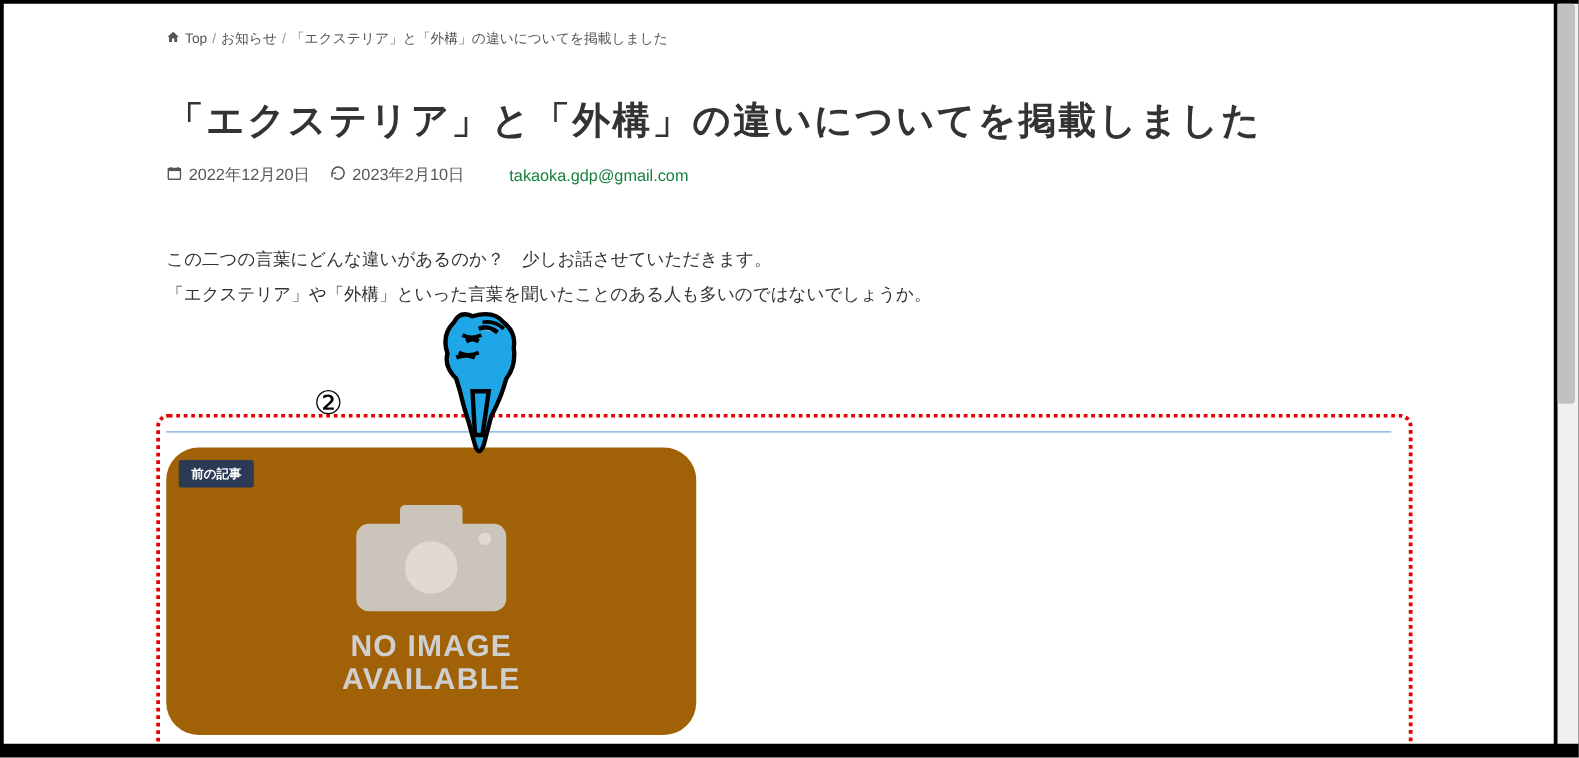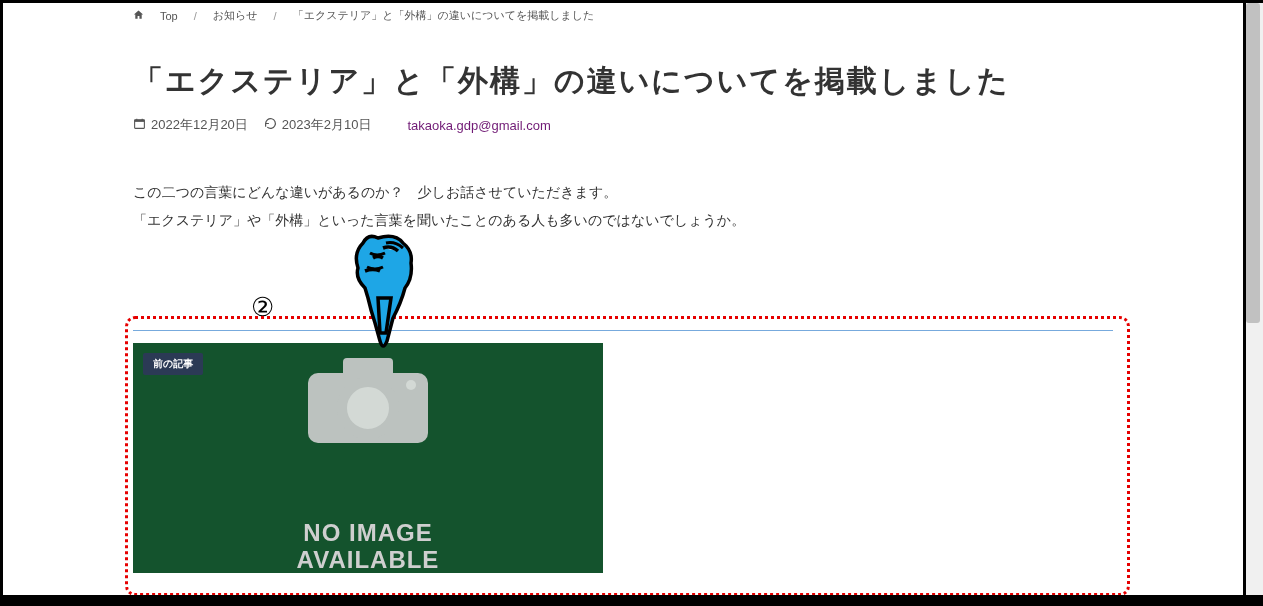--- a/index.html
+++ b/index.html
@@ -31,26 +31,26 @@
     }
     .scrollbar-track {
       position: absolute;
       top: 3px;
       right: 0;
       width: 17px;
       height: 592px;
       background: #f0f0f0;
     }
     .breadcrumb {
-      padding: 5px 20px 8px 130px;
+      padding: 20px 20px 8px 130px;
       font-size: 11px;
       color: #555;
       display: flex;
       align-items: center;
-      gap: 16px;
+      gap: 4px;
     }
     .breadcrumb .home-icon { font-size: 11px; }
     .breadcrumb .sep { color: #999; }
     .breadcrumb a { color: #555; text-decoration: none; }
     .content {
       padding: 30px 130px 0;
     }
     .page-title {
       font-size: 30px;
       font-weight: 700;
@@ -103,44 +103,45 @@
       z-index: 5;
     }
     .nav-section {
       margin-top: 0;
       border-top: 1px solid #77aadd;
       padding-top: 12px;
       width: 980px;
     }
     .prev-card {
       position: relative;
-      width: 470px;
+      width: 424px;
       height: 230px;
-      background: #14532d;
+      background: #a16207;
       overflow: hidden;
+      border-radius: 26px;
     }
     .badge {
       position: absolute;
       top: 10px;
       left: 10px;
       background: #2b3a55;
       color: #fff;
       font-size: 10px;
       padding: 4px 10px;
       border-radius: 2px;
       font-weight: bold;
       z-index: 2;
     }
     .noimg {
       position: absolute;
       inset: 0;
       display: flex;
       flex-direction: column;
       align-items: center;
-      justify-content: space-between;
+      justify-content: center;
     }
     .noimg svg { opacity: 0.9; }
     .noimg .txt {
       font-size: 24px;
       font-weight: 600;
       color: #cfcfcf;
       letter-spacing: 1px;
       margin-top: 6px;
       text-align: center;
       line-height: 1.1;
@@ -195,21 +196,21 @@
       </span>
       <span class="item">
         <span>
           <svg width="13" height="13" viewBox="0 0 24 24" fill="none" stroke="#555" stroke-width="2.2">
               <path d="M3 12a9 9 0 1 1 3 6.7"></path>
               <polyline points="3 18 3 12 9 12" fill="none"></polyline>
             </svg>
         </span>
         <span>2023年2月10日</span>
       </span>
-      <a href="#" class="item" style="text-decoration:none;color:#701a75;margin-left:20px;">takaoka.gdp@gmail.com</a>
+      <a href="#" class="item" style="text-decoration:none;color:#15803d;margin-left:20px;">takaoka.gdp@gmail.com</a>
     </div>
 
     <div class="body-text">
       <p>この二つの言葉にどんな違いがあるのか？　少しお話させていただきます。</p>
       <p>「エクステリア」や「外構」といった言葉を聞いたことのある人も多いのではないでしょうか。</p>
     </div>
 
     <div class="nav-section-wrap">
       <span class="annotation-number">②</span>
 

